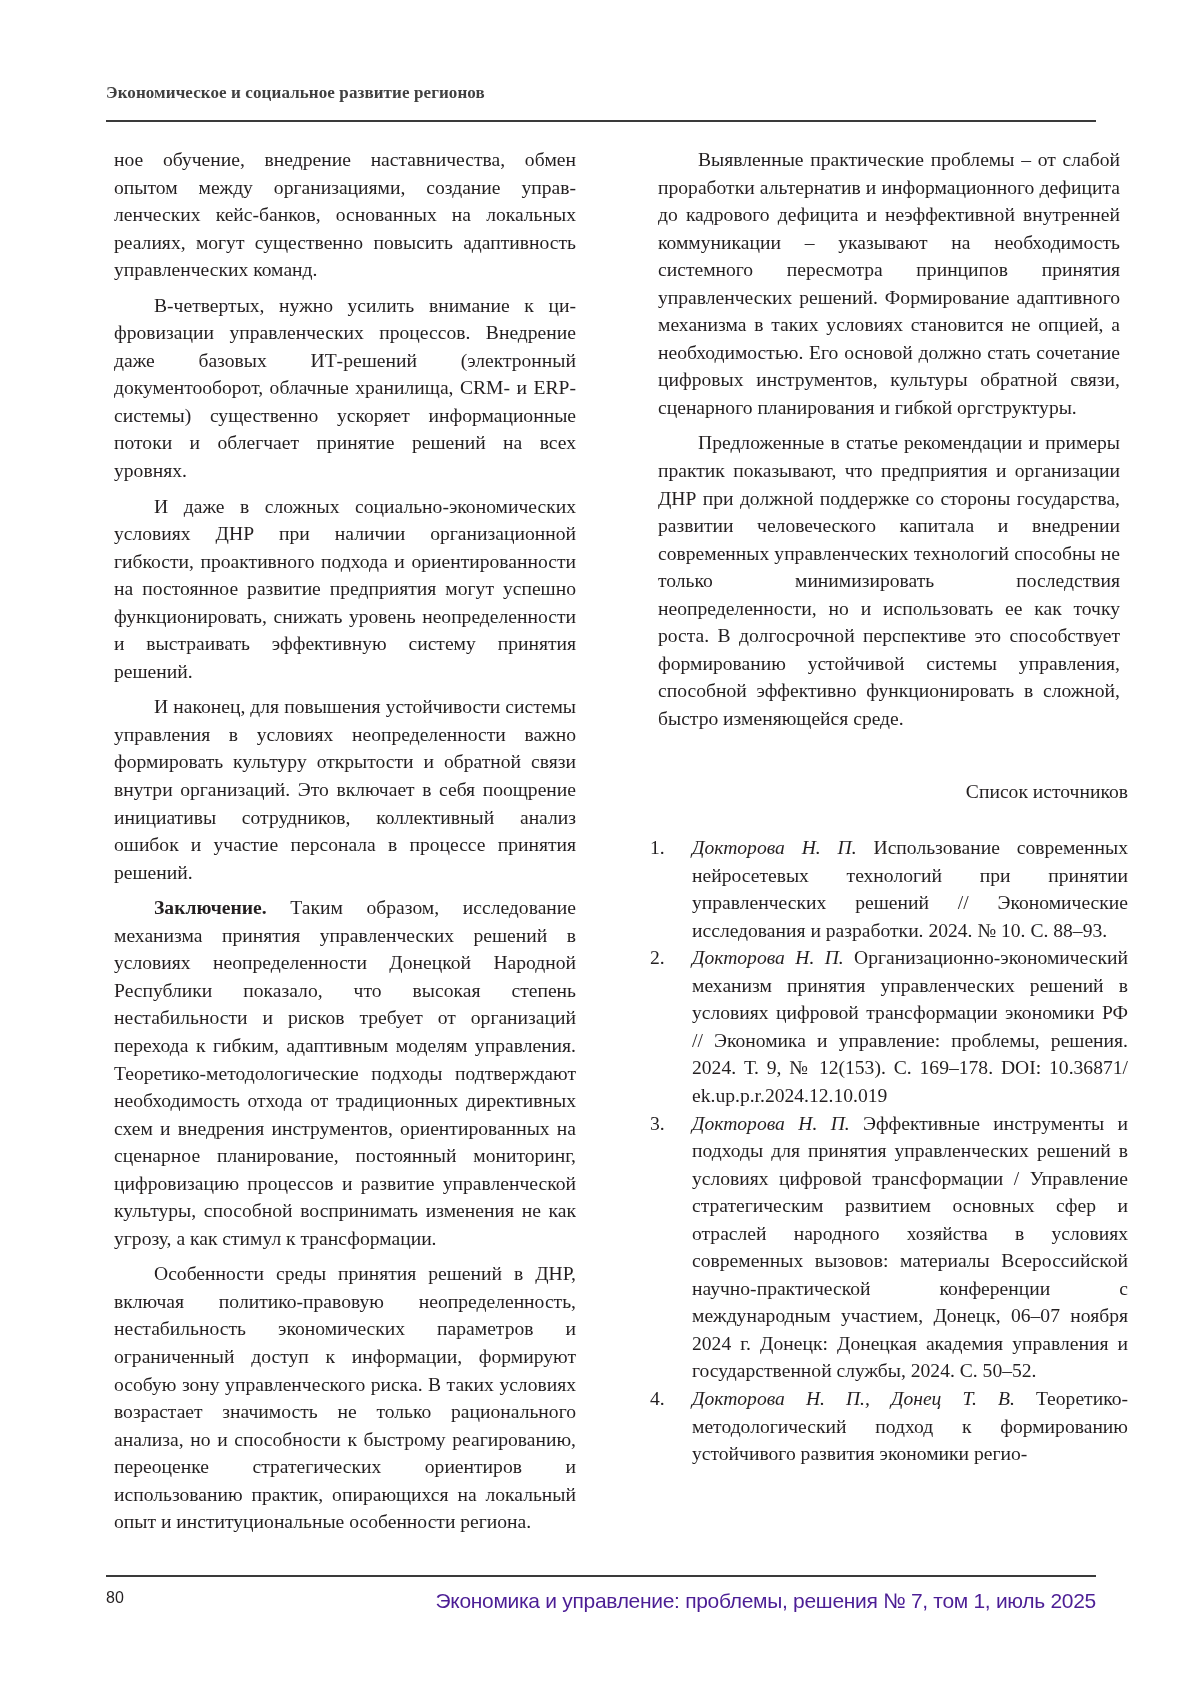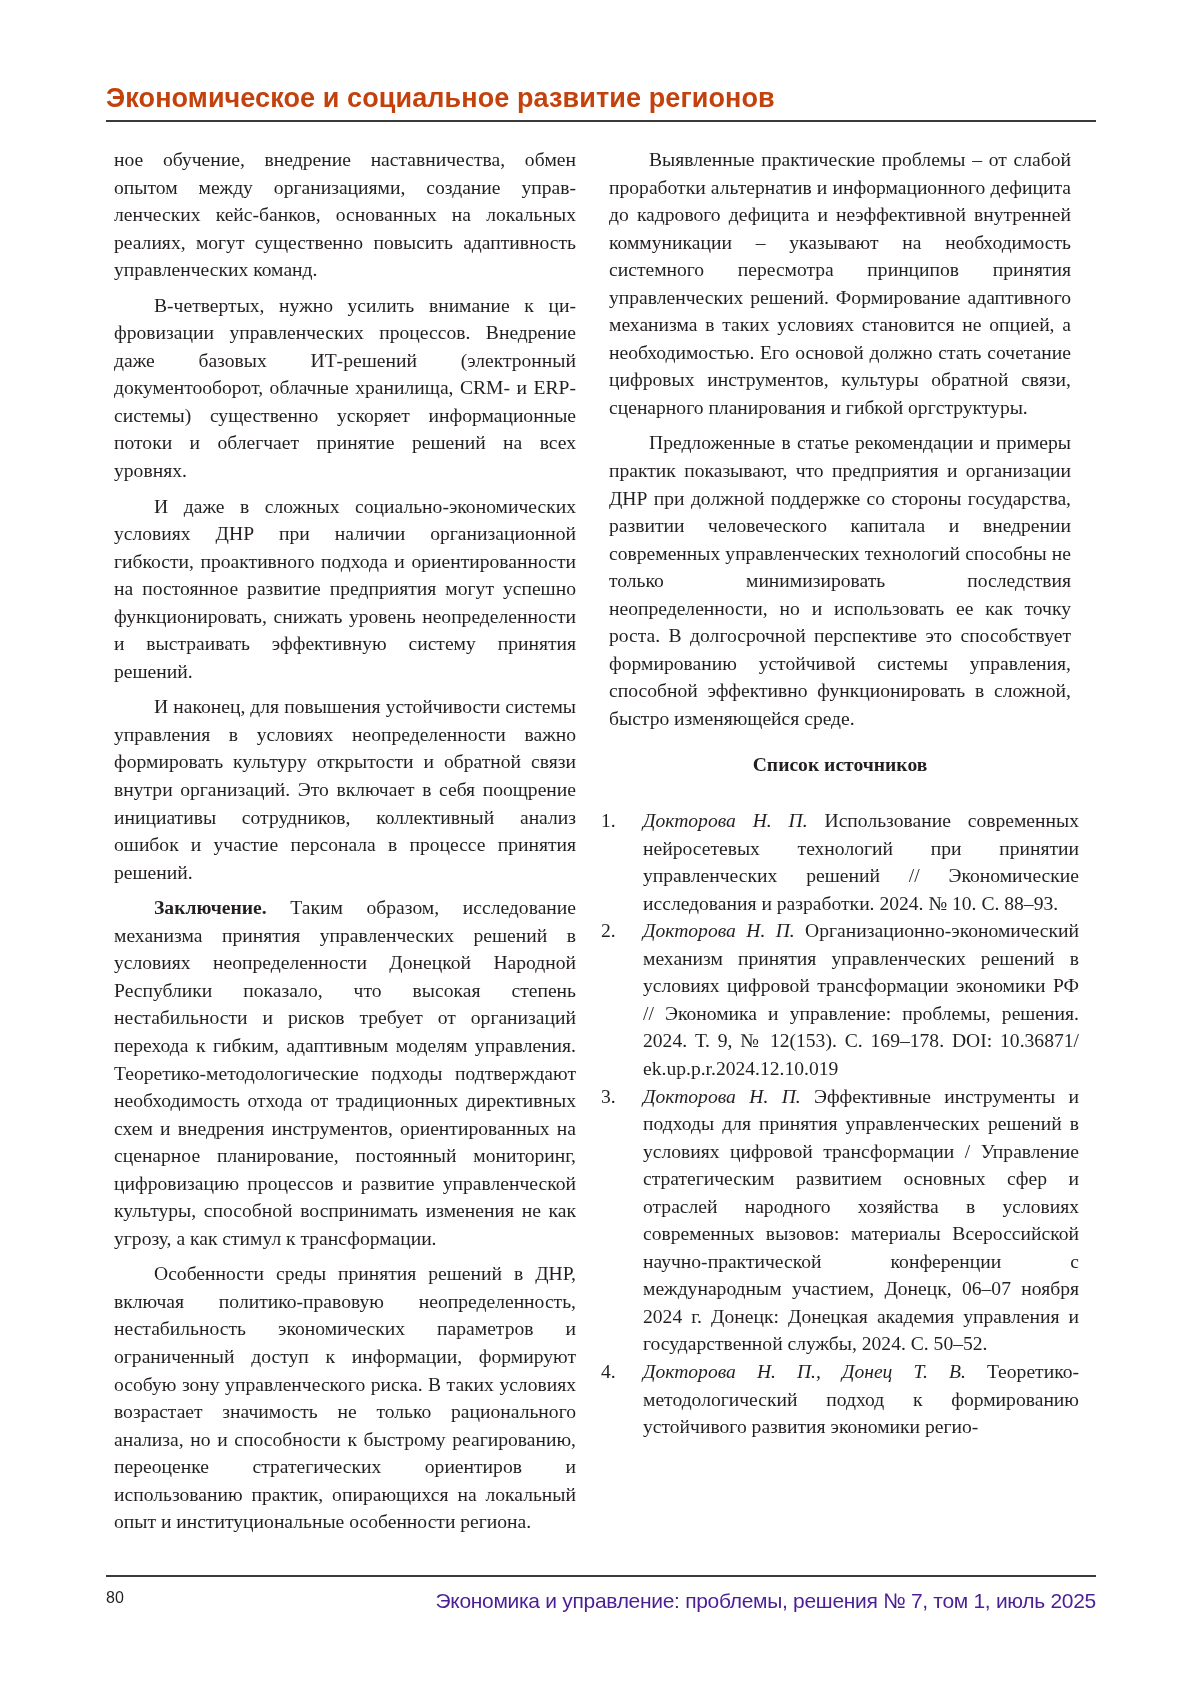--- a/index.html
+++ b/index.html
@@ -1,36 +1,36 @@
 <!DOCTYPE html>
 <html><head>
   <meta charset="utf-8">
   <style>
     html, body { margin: 0; padding: 0; background: #ffffff; }
     body { width: 1200px; height: 1698px; position: relative; overflow: hidden; color: #231f20; }
     .running-head {
       position: absolute; left: 106px; top: 83px; width: 990px;
-      font-family: Liberation Sans, sans-serif; font-weight: bold; font-size: 27px;
-      letter-spacing: 0.1px; color: #c2410c; white-space: nowrap;
+      font-family: Liberation Serif, serif; font-weight: bold; font-size: 17px;
+      letter-spacing: 0.1px; color: #404040; white-space: nowrap;
     }
     .rule { position: absolute; left: 106px; width: 990px; height: 2px; background: #3a3a3a; }
     .rule.top { top: 120px; }
     .rule.bottom { top: 1575px; }
     .column {
       position: absolute; top: 138px; width: 478px;
       font-family: "Liberation Serif", serif; font-size: 19.6px; line-height: 27.55px;
       text-align: justify; hyphens: manual;
     }
     .col-left { left: 106px; }
-    .col-right { left: 601px; }
+    .col-right { left: 650px; }
     .column p { margin: 8px; text-indent: 40px; }
     .column p.noindent { text-indent: 0; }
     .column p b { font-weight: bold; }
     .refs-title {
-      text-align: center; font-weight: bold; margin: 19px 0 28px 0; text-indent: 0;
+      text-align: right; font-weight: normal; margin: 46px 0 28px 0; text-indent: 0;
     }
     .ref { display: flex; margin: 0; }
     .ref-num { width: 42px; flex: 0 0 42px; text-align: left; }
     .ref-body { flex: 1; text-align: justify; }
     .ref-body i { font-style: italic; }
     .footer-page {
       position: absolute; left: 106px; top: 1589px;
       font-family: "Liberation Sans", sans-serif; font-size: 16px; color: #231f20;
     }
     .footer-journal {

